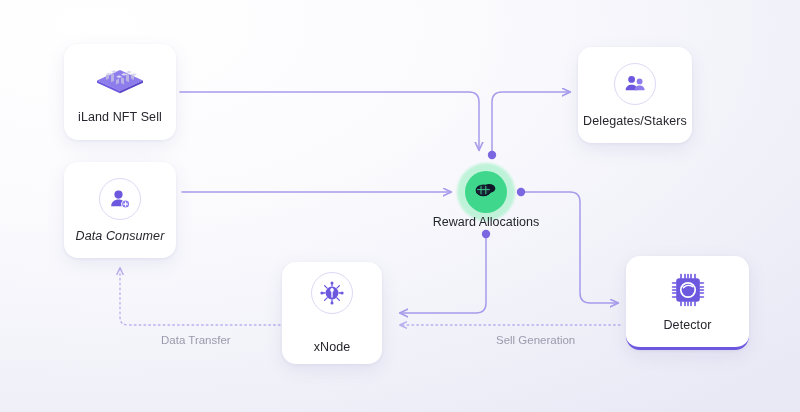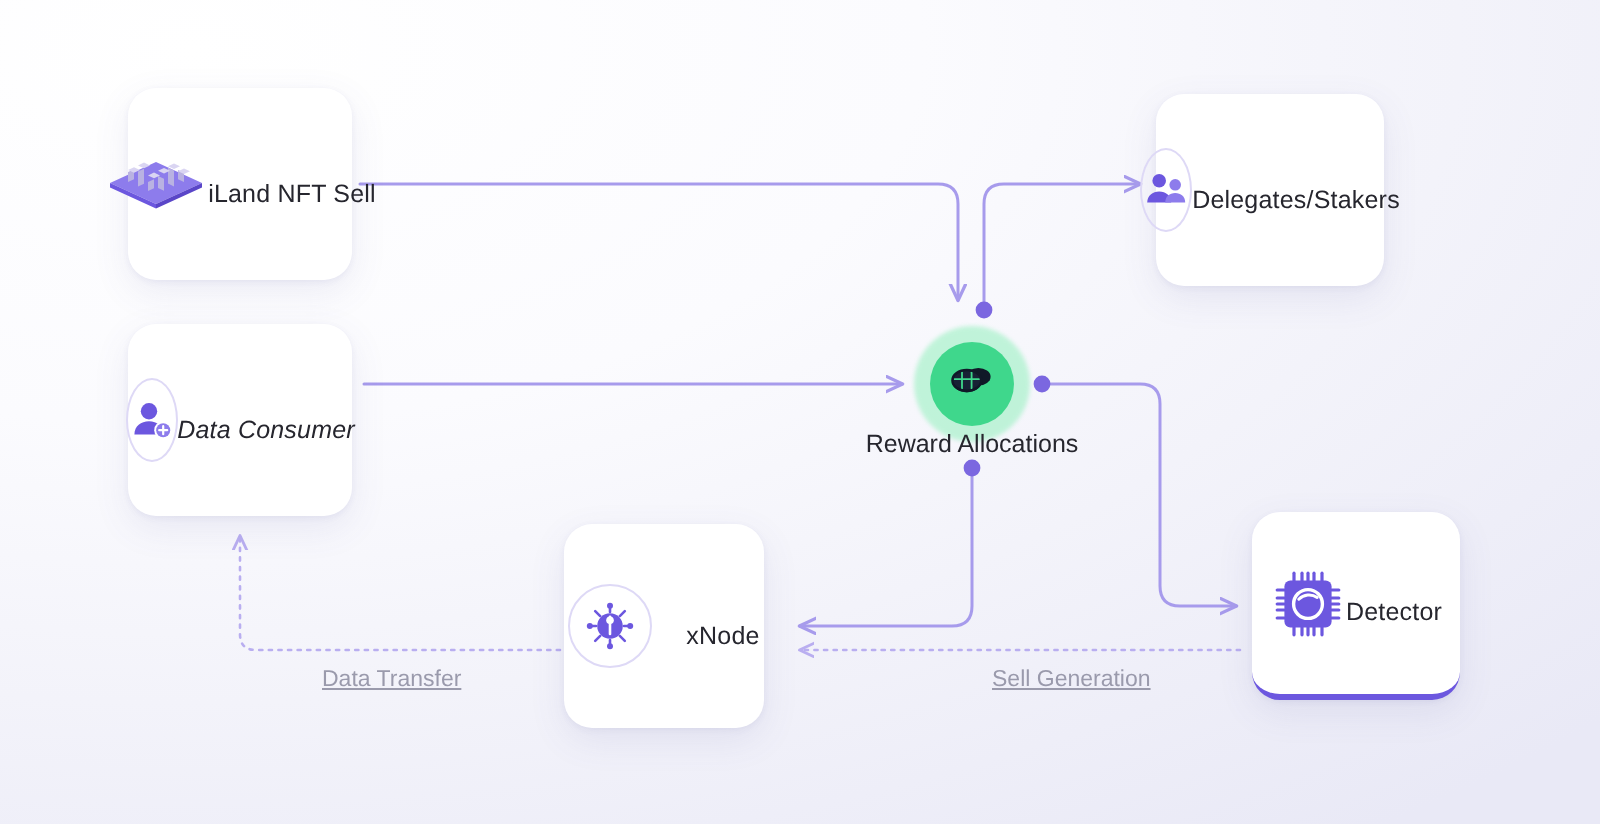--- a/index.html
+++ b/index.html
@@ -31,21 +31,21 @@
   }
 
   
   .card {
     position: absolute;
     background: #ffffff;
     border-radius: 14px;
     box-shadow: 0 6px 18px rgba(90, 84, 160, 0.10),
                 0 1px 3px rgba(90, 84, 160, 0.08);
     display: flex;
-    flex-direction: row;
+    flex-direction: column;
     align-items: center;
     justify-content: center;
     box-sizing: border-box;
   }
   .card .icon-wrap {
     display: flex;
     align-items: center;
     justify-content: center;
   }
   .card .card-label {
@@ -63,21 +63,21 @@
     display: flex;
     align-items: center;
     justify-content: center;
     box-sizing: border-box;
   }
 
   #card-iland   { left: 64px;  top: 44px;  width: 112px; height: 96px; }
   #card-consumer{ left: 64px;  top: 162px; width: 112px; height: 96px; font-style: italic; }
   #card-delegates{left: 578px; top: 47px;  width: 114px; height: 96px; }
   #card-xnode   { left: 282px; top: 262px; width: 100px; height: 102px; gap: 17px; }
-  #card-detector{ left: 626px; top: 256px; width: 104px; height: 94px;
+  #card-detector{ left: 626px; top: 256px; width: 123px; height: 94px;
                   border-bottom: 3px solid #6c57df; }
 
   
   #node-reward {
     position: absolute;
     left: 457px;
     top: 163px;
     width: 58px;
     height: 58px;
     display: flex;
@@ -113,21 +113,20 @@
     color: #26262e;
     white-space: nowrap;
   }
 
   
   .flow-caption {
     position: absolute;
     font-size: 11.5px;
     color: #9a9aac;
     white-space: nowrap;
-    text-decoration: underline;
   }
   #caption-transfer   { left: 161px; top: 334px; }
   #caption-generation { left: 496px; top: 334px; }
 </style>
 </head>
 <body>
 
 <div id="stage">
 
   <svg id="wires" viewBox="0 0 800 412">

